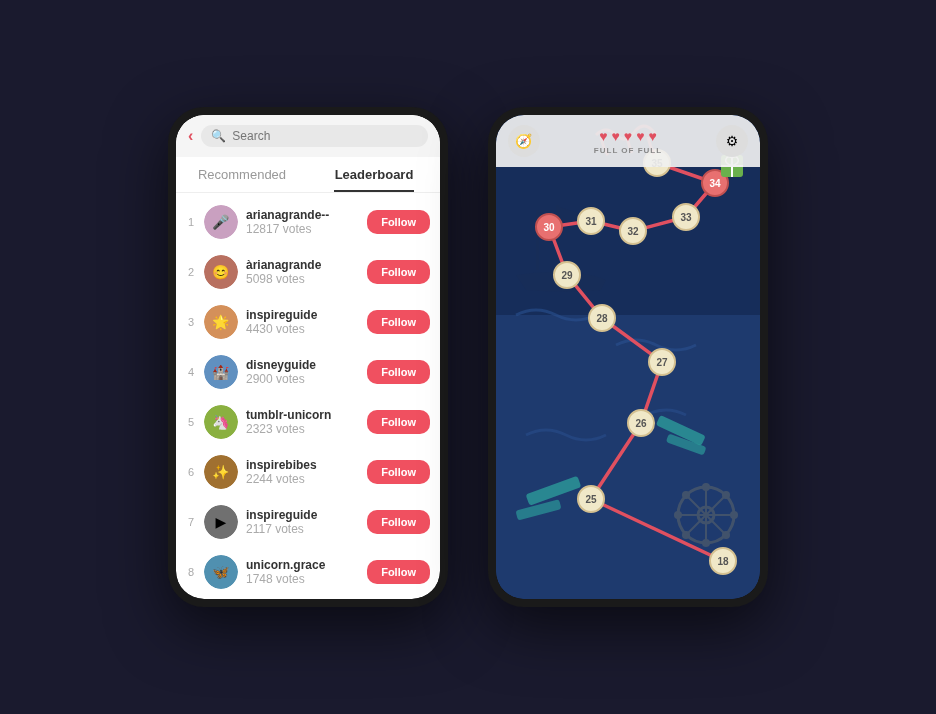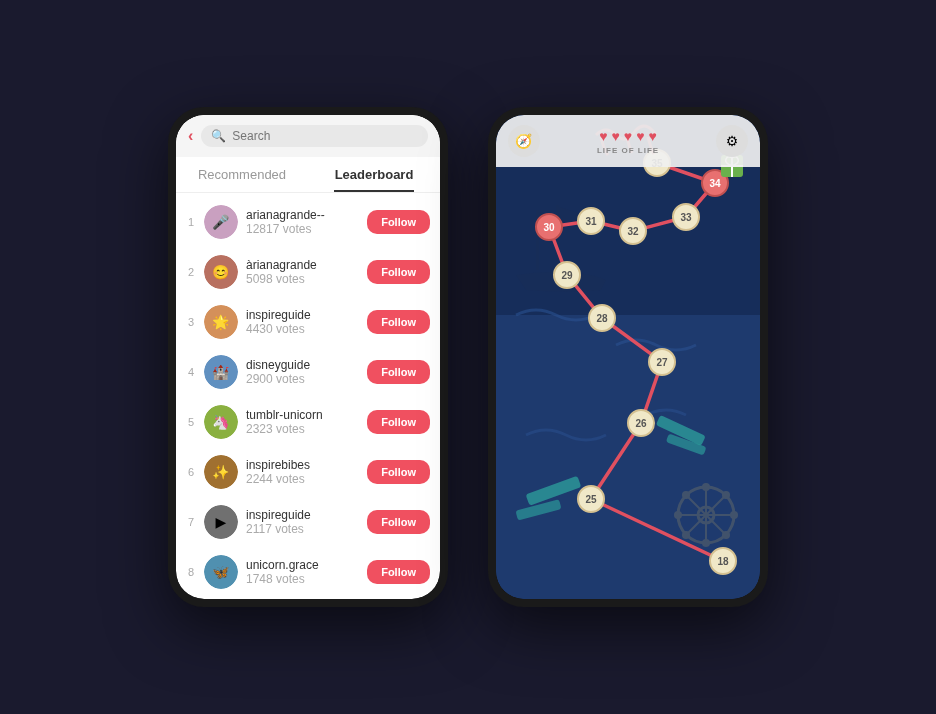--- a/index.html
+++ b/index.html
@@ -164,21 +164,21 @@
       justify-content: center;
       font-size: 14px;
     }
 
     .user-info {
       flex: 1;
     }
 
     .username {
       font-size: 12px;
-      font-weight: 400;
+      font-weight: 700;
       color: #333;
     }
 
     .votes {
       font-size: 12px;
       color: #aaa;
     }
 
     .follow-btn {
       background: #f05060;
@@ -395,21 +395,21 @@
           <span>🧭</span>
         </div>
         <div class="hearts-section">
           <div class="hearts">
             <span class="heart">♥</span>
             <span class="heart">♥</span>
             <span class="heart">♥</span>
             <span class="heart">♥</span>
             <span class="heart">♥</span>
           </div>
-          <span class="full-of-life">LIFE OF LIFE</span>
+          <span class="full-of-life">FULL OF FULL</span>
         </div>
         <div class="game-icon-btn">
           <span>⚙</span>
         </div>
       </div>
 
       <svg class="game-map-svg" viewBox="0 0 264 484" xmlns="http://www.w3.org/2000/svg">
 
         <rect width="264" height="484" fill="#1e3a6e"></rect>
 

